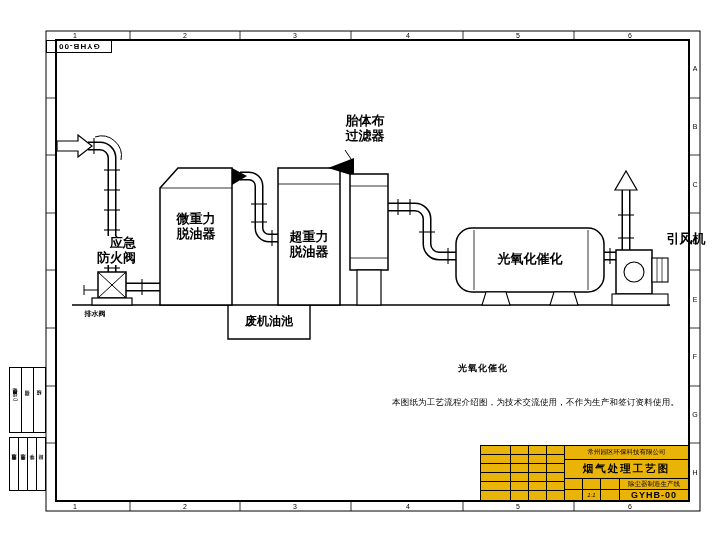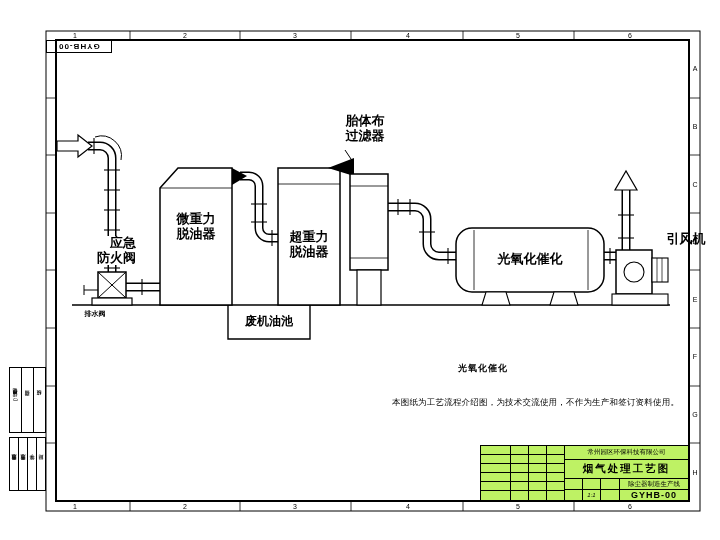--- a/index.html
+++ b/index.html
@@ -7,21 +7,21 @@
   #sheet{position:relative;width:720px;height:540px;background:#fff;overflow:hidden;}
   svg.geometry{position:absolute;left:0;top:0;}
   .gnum,.glet{position:absolute;width:10px;text-align:center;font-size:7px;line-height:9px;}
   .lbl{position:absolute;text-align:center;font-weight:bold;line-height:1.12;font-size:13px;}
   .lbl.small{font-size:7px;}
   .whitebg{background:#fff;}
   .note-title{position:absolute;left:458px;top:362px;font-size:9px;font-weight:bold;letter-spacing:1px;}
   .note-body{position:absolute;left:392px;top:397px;font-size:8.5px;white-space:nowrap;letter-spacing:0.2px;}
   .stamp{position:absolute;left:46px;top:40px;width:66px;height:13px;border:1.4px solid #000;box-sizing:border-box;display:flex;align-items:center;justify-content:center;}
   .stamp span{transform:rotate(180deg);font-size:8px;font-weight:bold;letter-spacing:1px;}
-  .tb{position:absolute;left:480px;top:445px;width:209px;height:56px;border:1.6px solid #000;box-sizing:border-box;display:flex;background:#bef264;}
+  .tb{position:absolute;left:480px;top:445px;width:209px;height:56px;border:1.6px solid #000;box-sizing:border-box;display:flex;background:#eab308;}
   .tb-left{width:84px;border-right:0.8px solid #000;box-sizing:border-box;display:grid;grid-template-columns:30px 18px 18px 17px;grid-template-rows:repeat(6,1fr);}
   .tb-left .c{border-right:0.8px solid #000;border-bottom:0.8px solid #000;box-sizing:border-box;}
   .tb-left .c:nth-child(4n){border-right:none;}
   .tb-left .c:nth-child(n+21){border-bottom:none;}
   .tb-right{flex:1;display:flex;flex-direction:column;}
   .tb-company{height:13px;border-bottom:0.8px solid #000;display:flex;align-items:center;justify-content:center;font-size:6.5px;white-space:nowrap;}
   .tb-title{height:19px;border-bottom:0.8px solid #000;display:flex;align-items:center;justify-content:center;font-size:10.5px;font-weight:bold;letter-spacing:2px;white-space:nowrap;}
   .tb-bottom{flex:1;display:flex;}
   .tb-cells{width:55px;border-right:0.8px solid #000;box-sizing:border-box;display:grid;grid-template-columns:repeat(3,1fr);grid-template-rows:repeat(2,1fr);}
   .tb-cells .c{border-right:0.8px solid #000;border-bottom:0.8px solid #000;box-sizing:border-box;font-size:6px;display:flex;align-items:center;justify-content:center;}

